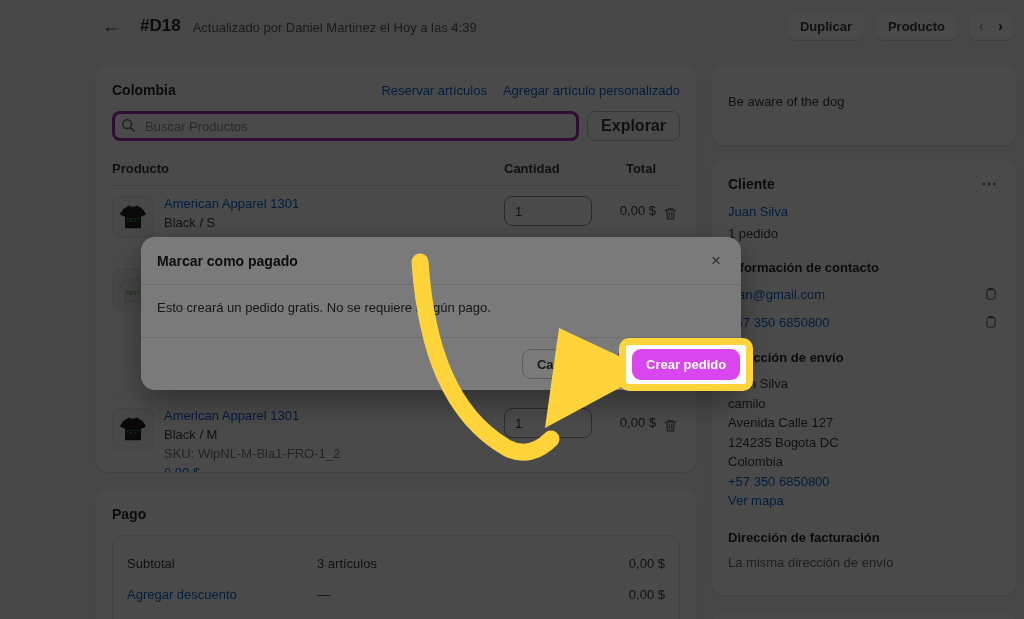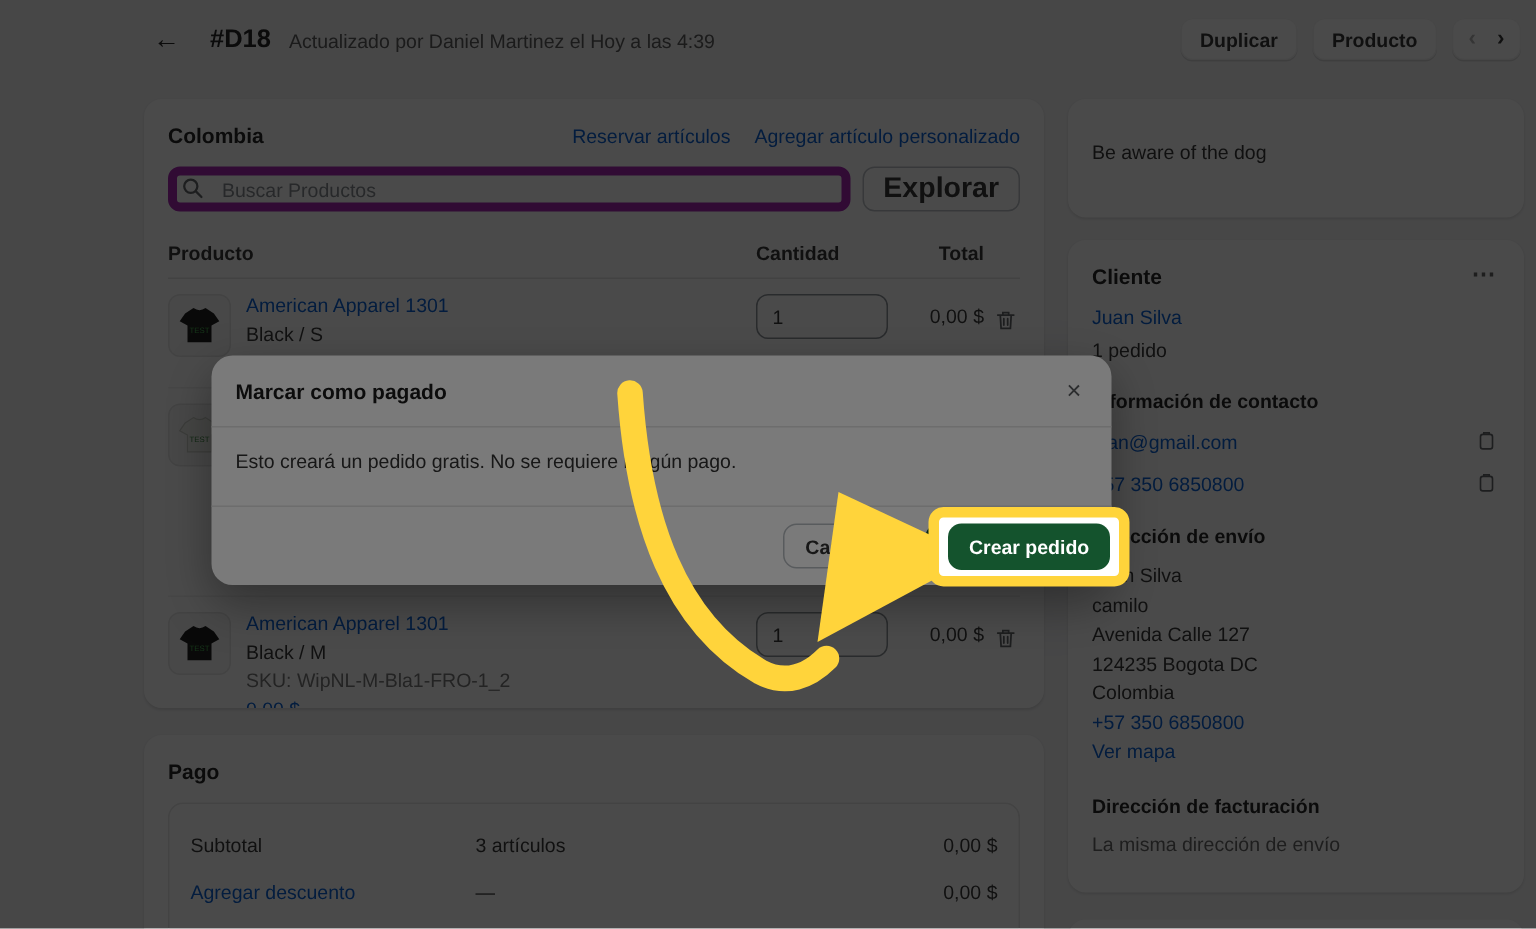--- a/index.html
+++ b/index.html
@@ -28,26 +28,26 @@
   .card-next{left:712px;top:613px;width:304px;height:40px;}
 
   .card-title{font-size:14px;font-weight:700;color:#1a1a1a;}
   .link{color:#005BD3;text-decoration:none;cursor:pointer;}
 
   .prod-head{display:flex;align-items:center;}
   .prod-links{margin-left:auto;display:flex;gap:16px;font-size:13px;}
 
   .search-row{display:flex;gap:8px;margin-top:13px;}
   .search-wrap{position:relative;flex:1;}
-  .search-wrap input{width:100%;height:30px;box-sizing:border-box;border:6px solid #a21caf;border-radius:8px;
+  .search-wrap input{width:100%;height:30px;box-sizing:border-box;border:3px solid #a21caf;border-radius:8px;
       padding:0 10px 0 30px;font-size:13px;color:#303030;background:#fff;outline:none;font-family:inherit;}
   .search-wrap input::placeholder{color:#80868b;}
   .search-icon{position:absolute;left:9px;top:7px;}
   .btn-outline{background:#fff;border:1px solid #b9bec3;border-radius:8px;height:30px;padding:0 13px;
-      font-size:19px;font-weight:600;color:#303030;cursor:pointer;font-family:inherit;}
+      font-size:16px;font-weight:600;color:#303030;cursor:pointer;font-family:inherit;}
 
   .ptable{margin-top:12px;}
   .prow{display:grid;grid-template-columns:1fr 100px 64px 24px;align-items:start;}
   .prow-head{font-weight:600;color:#303030;padding:8px 0 9px;border-bottom:1px solid #e0e0e0;align-items:center;}
   .col-qty{padding-left:12px;}
   .col-total{text-align:right;}
   .prow-item{padding:10px 0;border-bottom:1px solid #efefef;}
   .prow-item:last-child{border-bottom:none;}
   .row-a{min-height:52px;}
   .row-b{min-height:118px;}
@@ -86,21 +86,21 @@
   .modal-backdrop{position:absolute;inset:0;background:rgba(20,20,20,.42);z-index:10;}
   .modal{position:absolute;left:141px;top:237px;width:600px;height:153px;background:#fff;border-radius:14px;
          box-shadow:0 12px 32px rgba(0,0,0,.35);z-index:20;box-sizing:border-box;display:flex;flex-direction:column;}
   .modal-header{display:flex;align-items:center;padding:13px 16px;border-bottom:1px solid #e3e3e3;}
   .modal-title{font-size:14px;font-weight:700;color:#1a1a1a;}
   .modal-close{margin-left:auto;background:none;border:none;font-size:17px;color:#5c5f62;cursor:pointer;line-height:1;padding:2px 4px;}
   .modal-body{padding:15px 16px;flex:1;color:#303030;}
   .modal-footer{display:flex;justify-content:flex-end;gap:10px;padding:11px 16px;border-top:1px solid #e3e3e3;}
   .btn-ghost{background:#fff;border:1px solid #b9bec3;border-radius:9px;height:30px;padding:0 14px;
       font-size:13px;font-weight:600;color:#303030;cursor:pointer;font-family:inherit;}
-  .btn-dark{background:#14532d;border:none;border-radius:9px;height:30px;padding:0 14px;
+  .btn-dark{background:#d946ef;border:none;border-radius:9px;height:30px;padding:0 14px;
       font-size:13px;font-weight:700;color:#fff;cursor:pointer;font-family:inherit;}
 
   .tutorial-dim{position:absolute;inset:0;background:rgba(0,0,0,.52);z-index:30;}
   .arrow-svg{position:absolute;left:0;top:0;z-index:35;pointer-events:none;}
   .highlight-box{position:absolute;left:619px;top:338px;z-index:40;background:#fff;border:7px solid #FFD43B;
       border-radius:10px;padding:4px 6px;display:flex;align-items:center;justify-content:center;}
   .highlight-box .btn-dark{height:31px;}
 </style>
 </head>
 <body>

